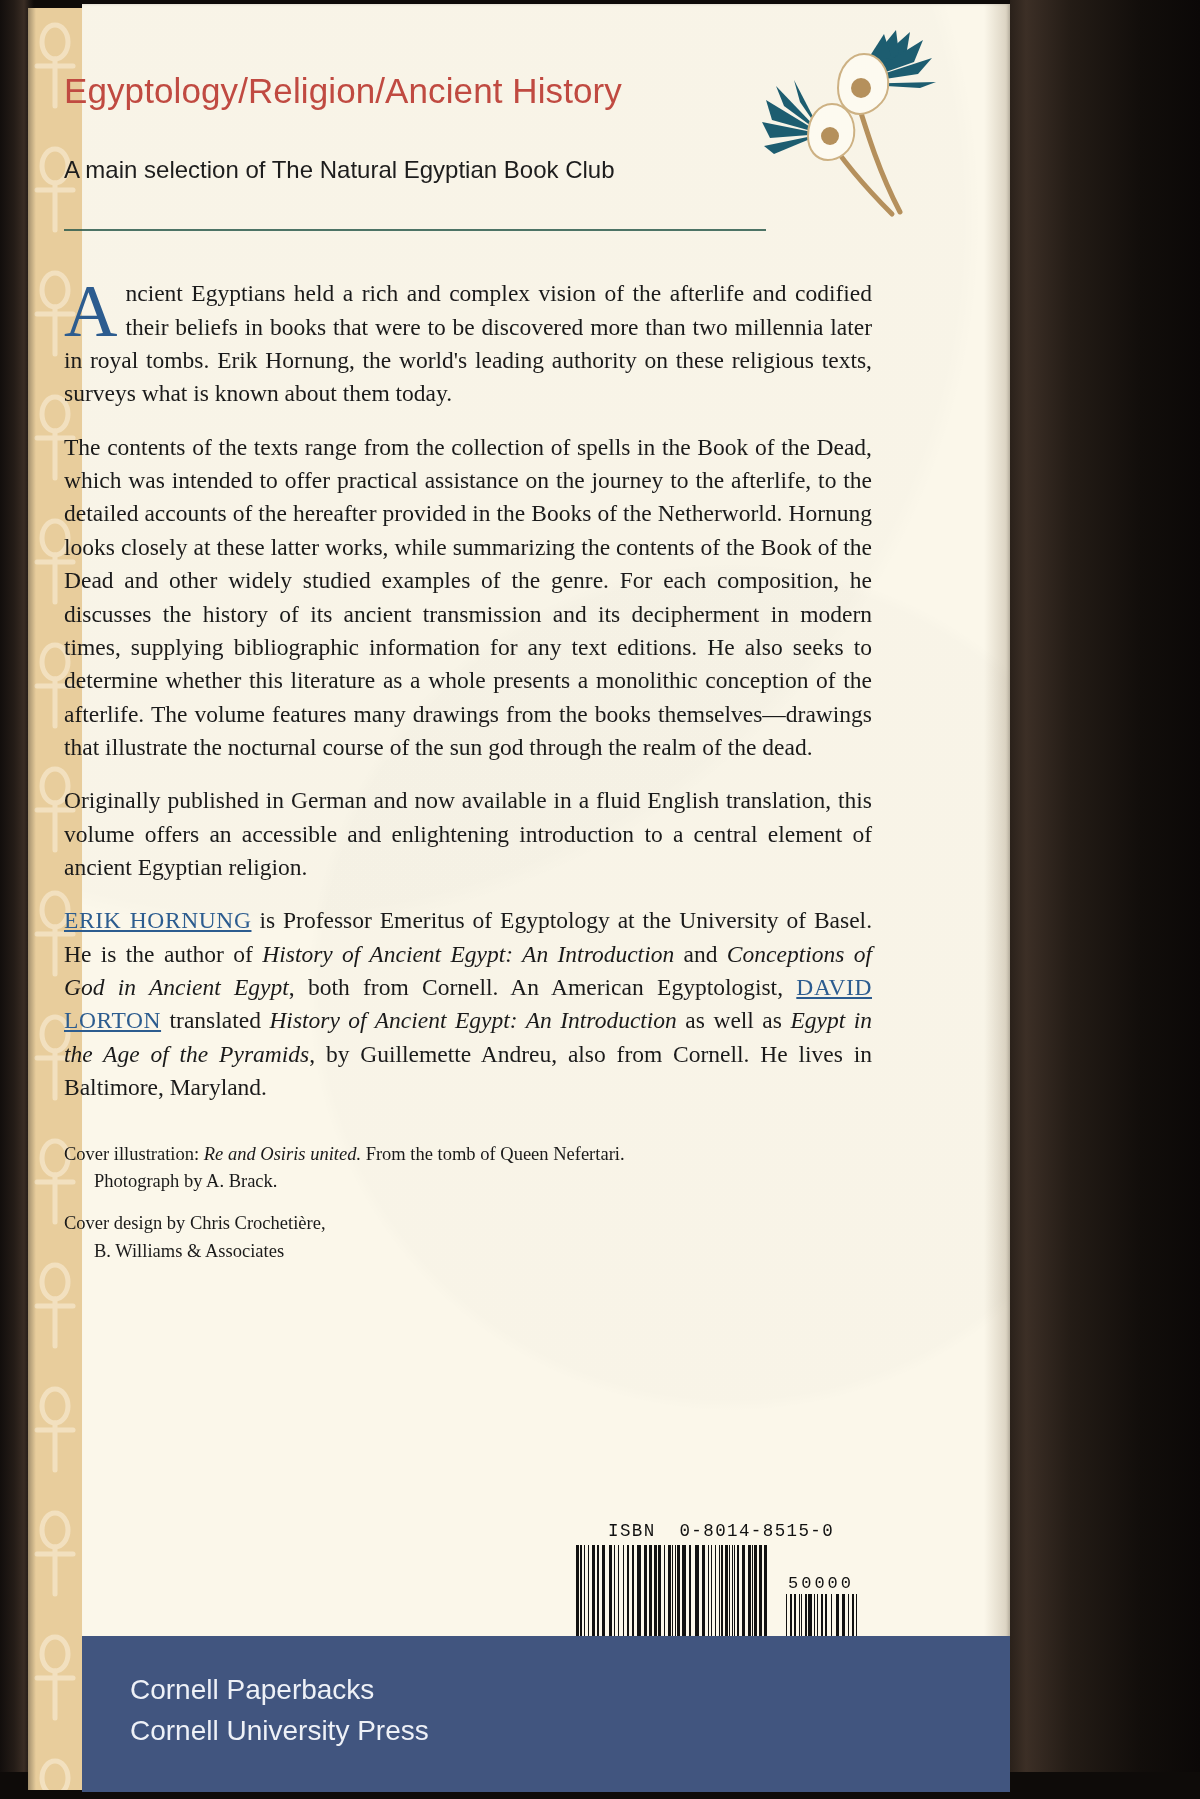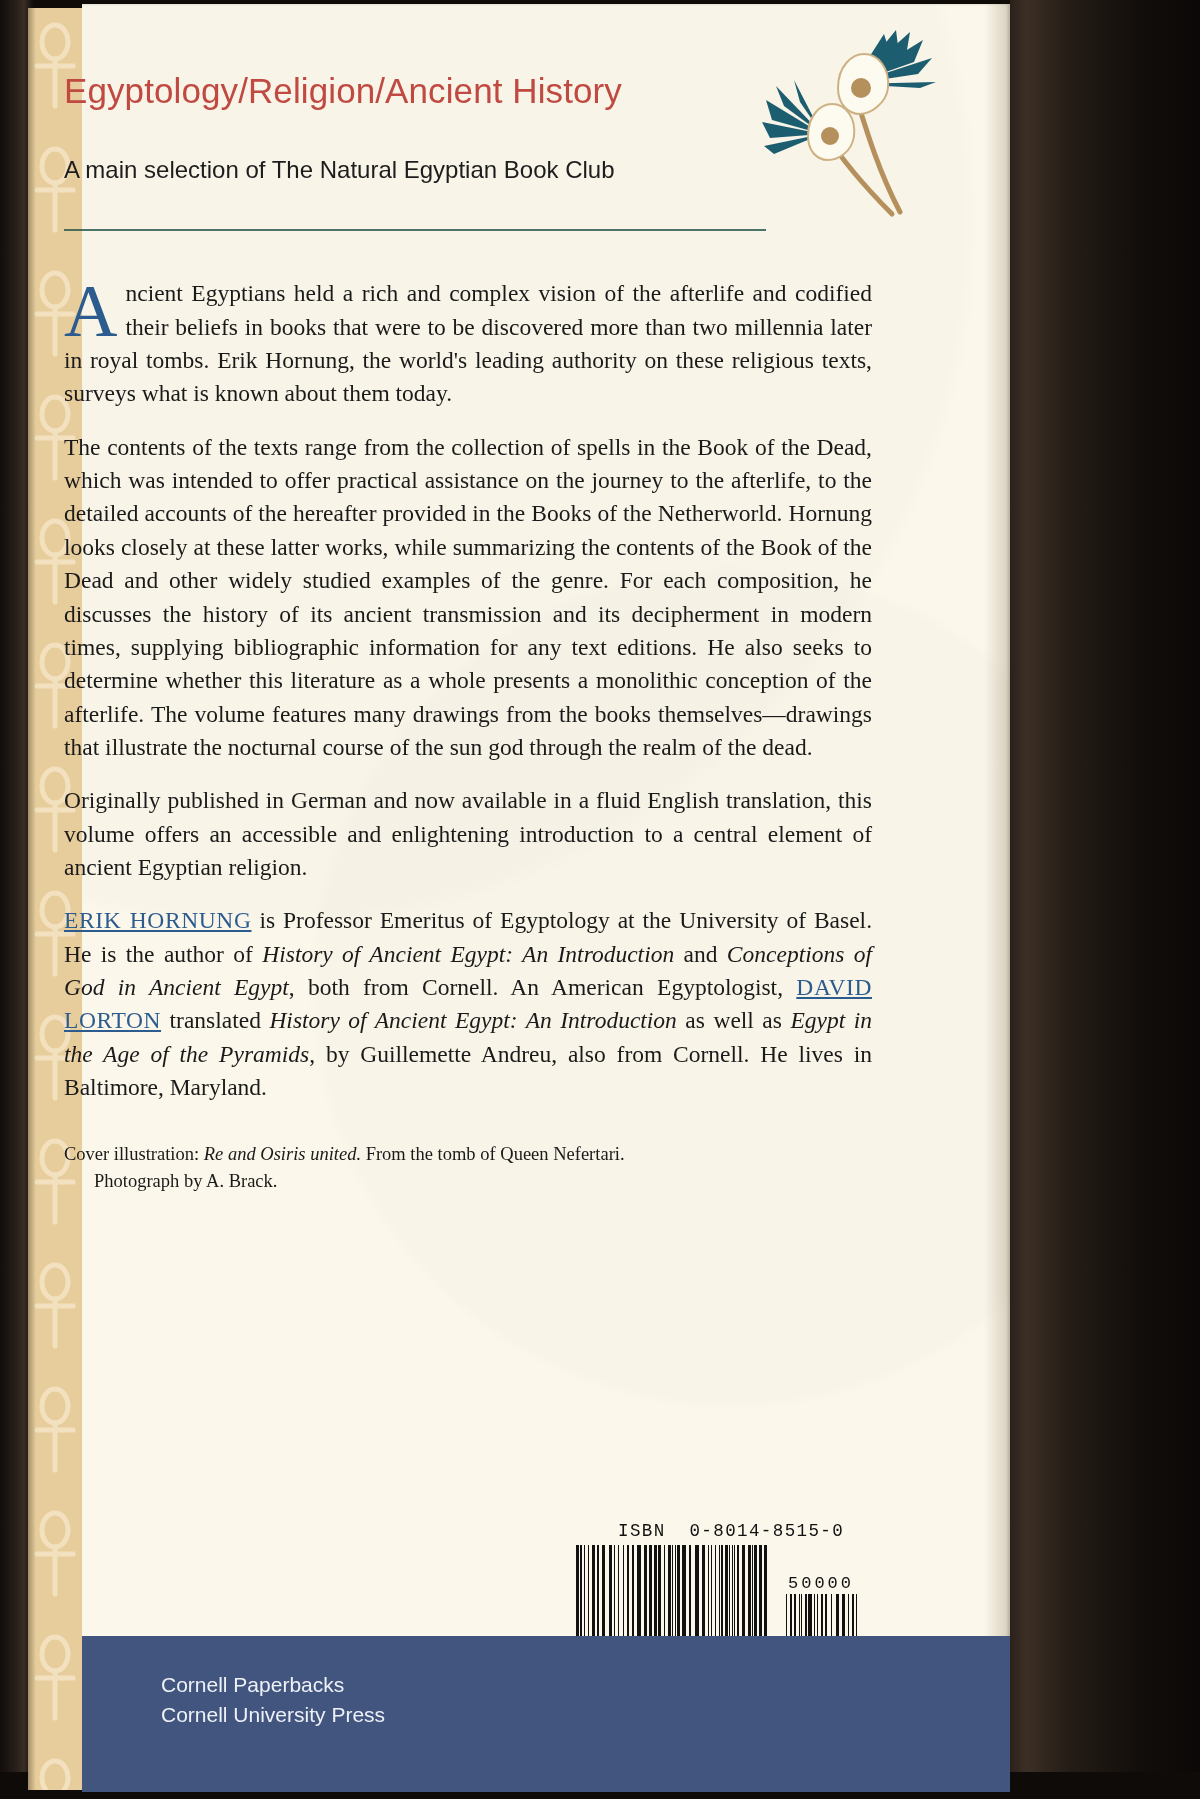--- a/index.html
+++ b/index.html
@@ -65,33 +65,33 @@
   .bio{margin-top:26px;}
 
   
   .credits{margin-top:36px;font-size:18.5px;line-height:1.5;color:#1a1a1a;}
   .credits .blk{margin-bottom:14px;}
   .credits .ind{padding-left:30px;display:block;}
 
   
   .barcode-wrap{position:absolute;left:576px;top:1521px;width:318px;}
   .isbn-line{font-family:"Liberation Mono",monospace;font-size:17.5px;
-    letter-spacing:1.4px;color:#111;margin-left:42px;}
+    letter-spacing:1.4px;color:#111;margin-left:32px;}
   .bars-row{display:flex;align-items:flex-end;gap:14px;margin-top:4px;}
   .bars-main{position:relative;height:120px;width:196px;background:#fbf7ea;}
   .bars-add{position:relative;height:92px;width:72px;background:#fbf7ea;}
   .bars-add .addnum{position:absolute;top:-20px;left:2px;
     font-family:"Liberation Mono",monospace;font-size:17px;letter-spacing:3px;color:#111;}
   .bar{position:absolute;top:0;background:#111;}
   .ean-digits{font-family:"Liberation Mono",monospace;font-size:17px;
     letter-spacing:2px;color:#111;margin-top:2px;margin-left:4px;}
   .band-fill{position:absolute;left:82px;top:1636px;width:928px;height:156px;
     background:#41557f;}
-  .band-txt{position:absolute;left:161px;top:1670px;color:#eef1f7;
-    font-family:"Liberation Sans",sans-serif;font-size:21px;line-height:1.45;}
+  .band-txt{position:absolute;left:130px;top:1670px;color:#eef1f7;
+    font-family:"Liberation Sans",sans-serif;font-size:28px;line-height:1.45;}
 
   
   .lotus{position:absolute;left:760px;top:26px;width:180px;height:200px;}
   .lotus svg{width:100%;height:100%;display:block;}
 </style>
 </head>
 <body>
 
 <div class="stage">
 
@@ -290,20 +290,24 @@
       <p>The contents of the texts range from the collection of spells in the Book of the Dead, which was intended to offer practical assistance on the journey to the afterlife, to the detailed accounts of the hereafter provided in the Books of the Netherworld. Hornung looks closely at these latter works, while summarizing the contents of the Book of the Dead and other widely studied examples of the genre. For each composition, he discusses the history of its ancient transmission and its decipherment in modern times, supplying bibliographic information for any text editions. He also seeks to determine whether this literature as a whole presents a monolithic conception of the afterlife. The volume features many drawings from the books themselves—drawings that illustrate the nocturnal course of the sun god through the realm of the dead.</p>
       <p>Originally published in German and now available in a fluid English translation, this volume offers an accessible and enlightening introduction to a central element of ancient Egyptian religion.</p>
 
       <p class="bio"><span class="blue-name">ERIK HORNUNG</span><span> is Professor Emeritus of Egyptology at the University of Basel. He is the author of </span><i>History of Ancient Egypt: An Introduction</i><span> and </span><i>Conceptions of God in Ancient Egypt</i><span>, both from Cornell. An American Egyptologist, </span><span class="blue-name">DAVID LORTON</span><span> translated </span><i>History of Ancient Egypt: An Introduction</i><span> as well as </span><i>Egypt in the Age of the Pyramids</i><span>, by Guillemette Andreu, also from Cornell. He lives in Baltimore, Maryland.</span></p>
     </div>
 
     <div class="credits">
       <div class="blk">
         <span>Cover illustration: </span><i>Re and Osiris united.</i><span> From the tomb of Queen Nefertari.</span>
         <span class="ind">Photograph by A. Brack.</span>
+      </div>
+      <div class="blk">
+        <span>Cover design by Chris Crochetière,</span>
+        <span class="ind">B. Williams &amp; Associates</span>
       </div>
     </div>
 
   </div>
 
   <div class="barcode-wrap">
     <div class="isbn-line">
       <span>ISBN</span>&nbsp;&nbsp;<span>0-8014-8515-0</span>
     </div>
     <div class="bars-row">

